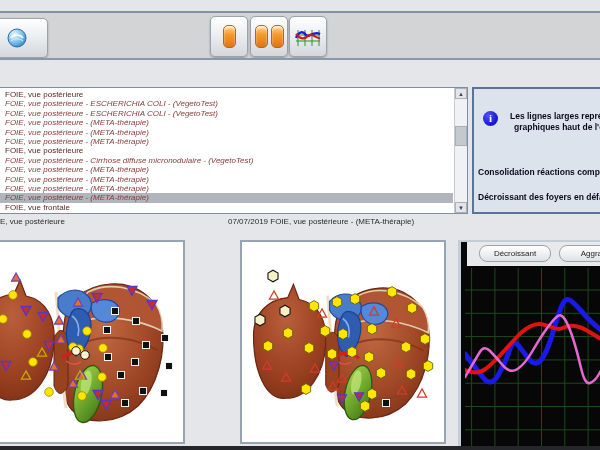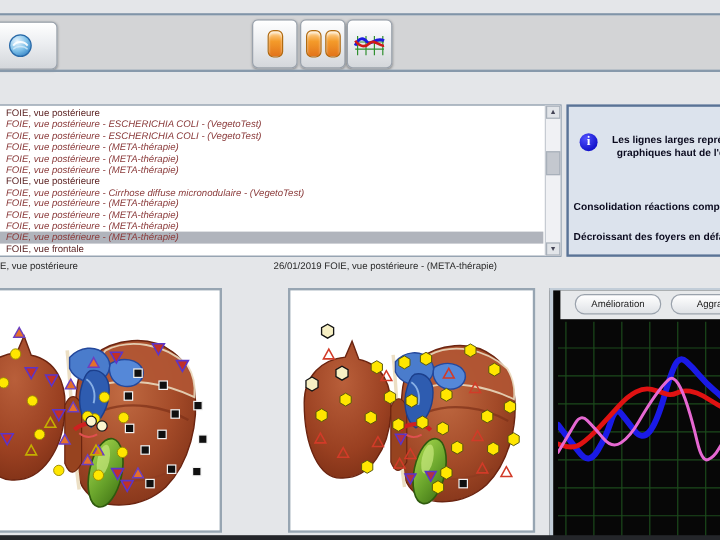--- a/index.html
+++ b/index.html
@@ -181,21 +181,21 @@
 
 <div class="infopanel">
   <div class="infoicon">i</div>
   <div class="infoline" style="left:36px;top:22px;">Les lignes larges représe</div>
   <div class="infoline" style="left:40px;top:33px;">graphiques haut de l'é</div>
   <div class="infoline" style="left:4px;top:78px;">Consolidation réactions compensa</div>
   <div class="infoline" style="left:4px;top:103px;">Décroissant des foyers en défaut p</div>
 </div>
 
 <div class="caption" style="left:0px;">E, vue postérieure</div>
-<div class="caption" style="left:228px;">26/01/2019  FOIE, vue postérieure - (META-thérapie)</div>
+<div class="caption" style="left:228px;">07/07/2019  FOIE, vue postérieure - (META-thérapie)</div>
 
 <div class="imgpanel" style="left:-12px;width:193px;">
   <svg width="193" height="200" viewBox="0 0 193 200">
     <use href="#liver" transform="translate(-22,4)"></use>
     <g id="markers1">
         <circle cx="23" cy="53" r="4.3" fill="#ffe600" stroke="#9d8c00" stroke-width="0.8"></circle>
         <circle cx="13" cy="77" r="4.3" fill="#ffe600" stroke="#9d8c00" stroke-width="0.8"></circle>
         <circle cx="37" cy="92" r="4.3" fill="#ffe600" stroke="#9d8c00" stroke-width="0.8"></circle>
         <circle cx="43" cy="120" r="4.3" fill="#ffe600" stroke="#9d8c00" stroke-width="0.8"></circle>
         <circle cx="59" cy="150" r="4.3" fill="#ffe600" stroke="#9d8c00" stroke-width="0.8"></circle>
@@ -286,21 +286,21 @@
         <polygon points="92,128.05 87.5,119.95 96.5,119.95" fill="#b03048" stroke="#5b35c8" stroke-width="1.3"></polygon>
         <polygon points="100,161.05 95.5,152.95 104.5,152.95" fill="#b03048" stroke="#5b35c8" stroke-width="1.3"></polygon>
         <polygon points="117,159.05 112.5,150.95 121.5,150.95" fill="#b03048" stroke="#5b35c8" stroke-width="1.3"></polygon>
         <rect x="140.5" y="157.5" width="7" height="7" fill="#101010" stroke="#f2f2f2" stroke-width="1"></rect>
       </g>
   </svg>
 </div>
 
 <div class="chartpanel">
   <div class="chartbtns">
-    <div class="cbtn" style="left:12px;width:72px;">Amélioration</div>
+    <div class="cbtn" style="left:12px;width:72px;">Décroissant</div>
     <div class="cbtn" style="left:92px;width:86px;">Aggravation</div>
   </div>
   <div class="chartarea">
     <svg id="chart-svg" width="192" height="180" viewBox="0 0 192 180">
         <g>
           <line x1="6.6" y1="0" x2="6.6" y2="180" stroke="#1c4a1c" stroke-width="1"></line>
           <line x1="29.9" y1="0" x2="29.9" y2="180" stroke="#1c4a1c" stroke-width="1"></line>
           <line x1="53.2" y1="0" x2="53.2" y2="180" stroke="#1c4a1c" stroke-width="1"></line>
           <line x1="76.5" y1="0" x2="76.5" y2="180" stroke="#1c4a1c" stroke-width="1"></line>
           <line x1="99.8" y1="0" x2="99.8" y2="180" stroke="#1c4a1c" stroke-width="1"></line>

